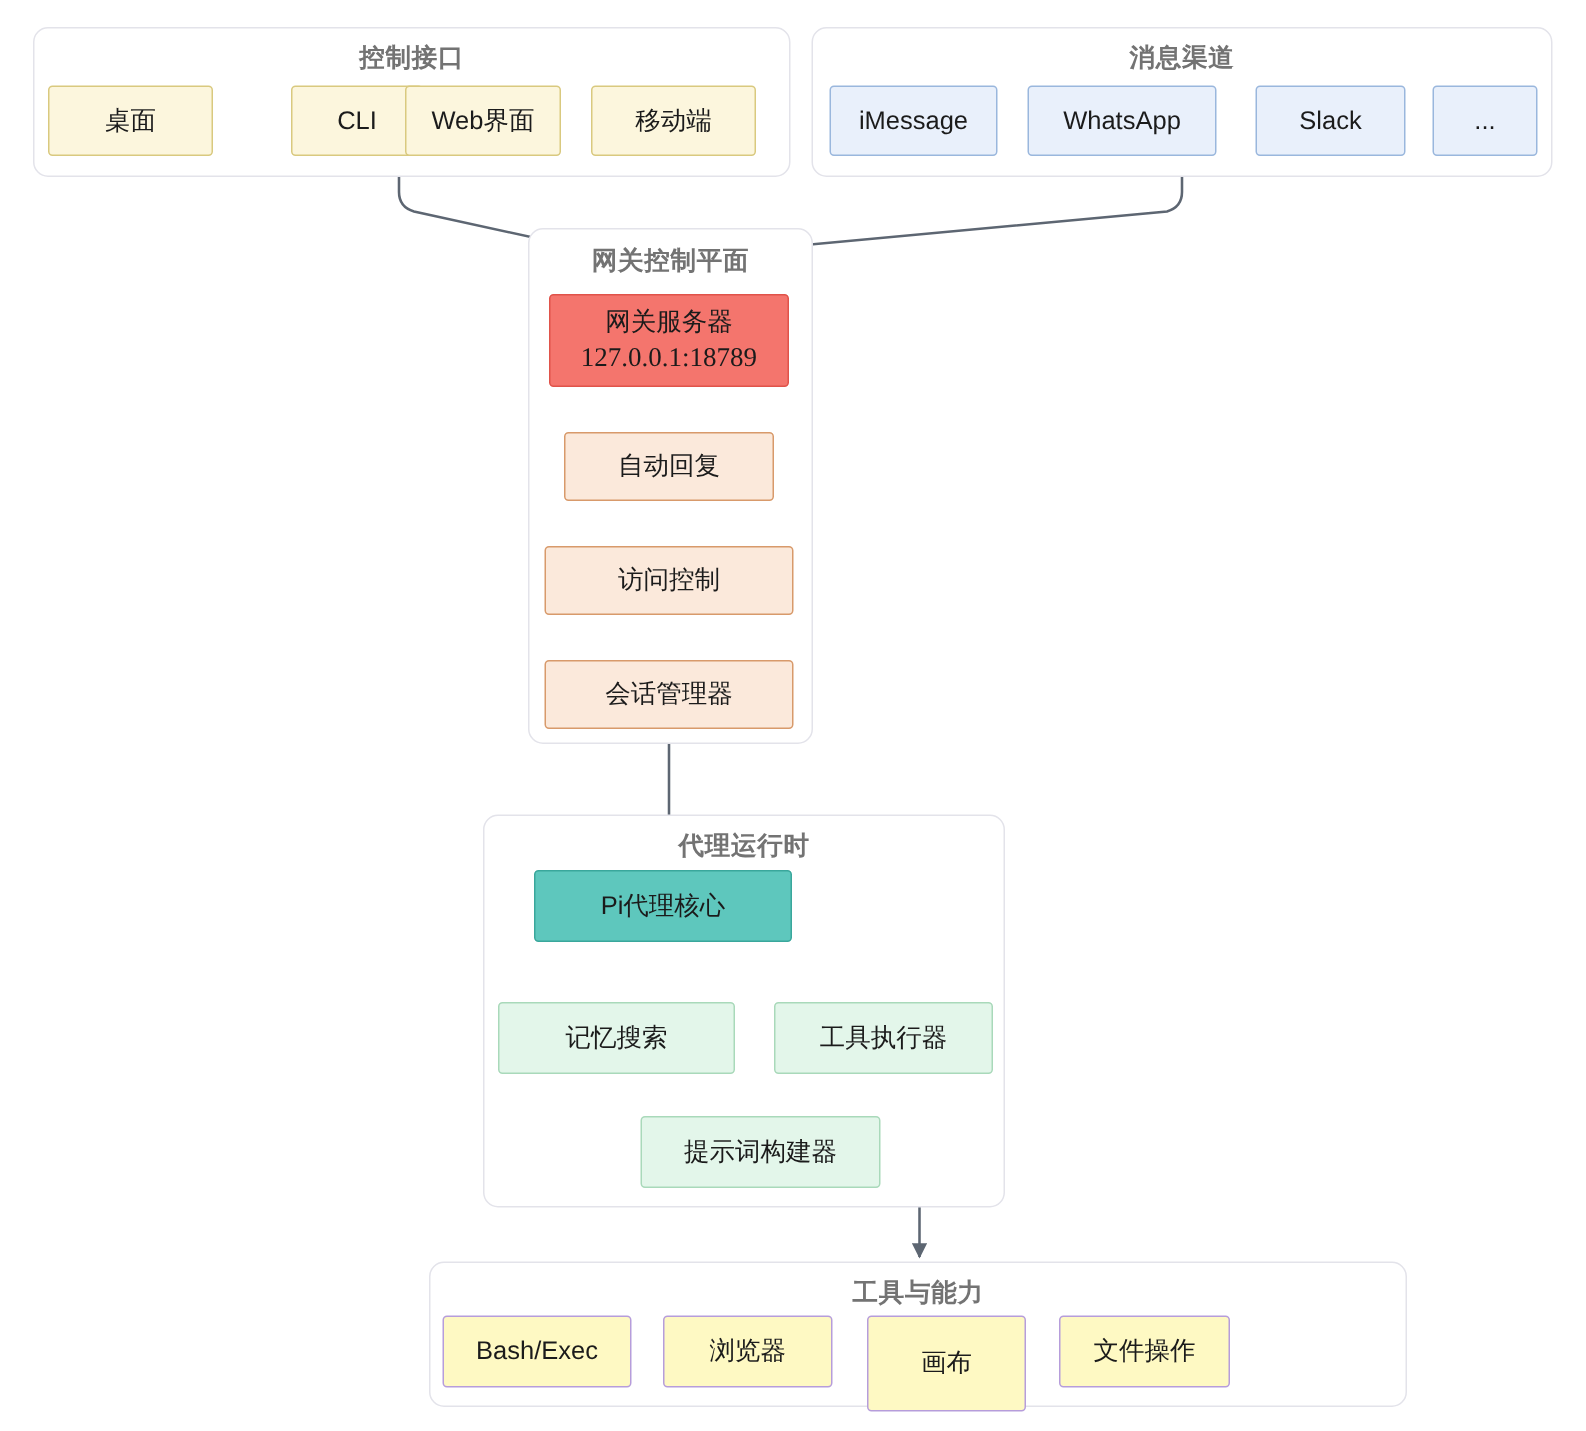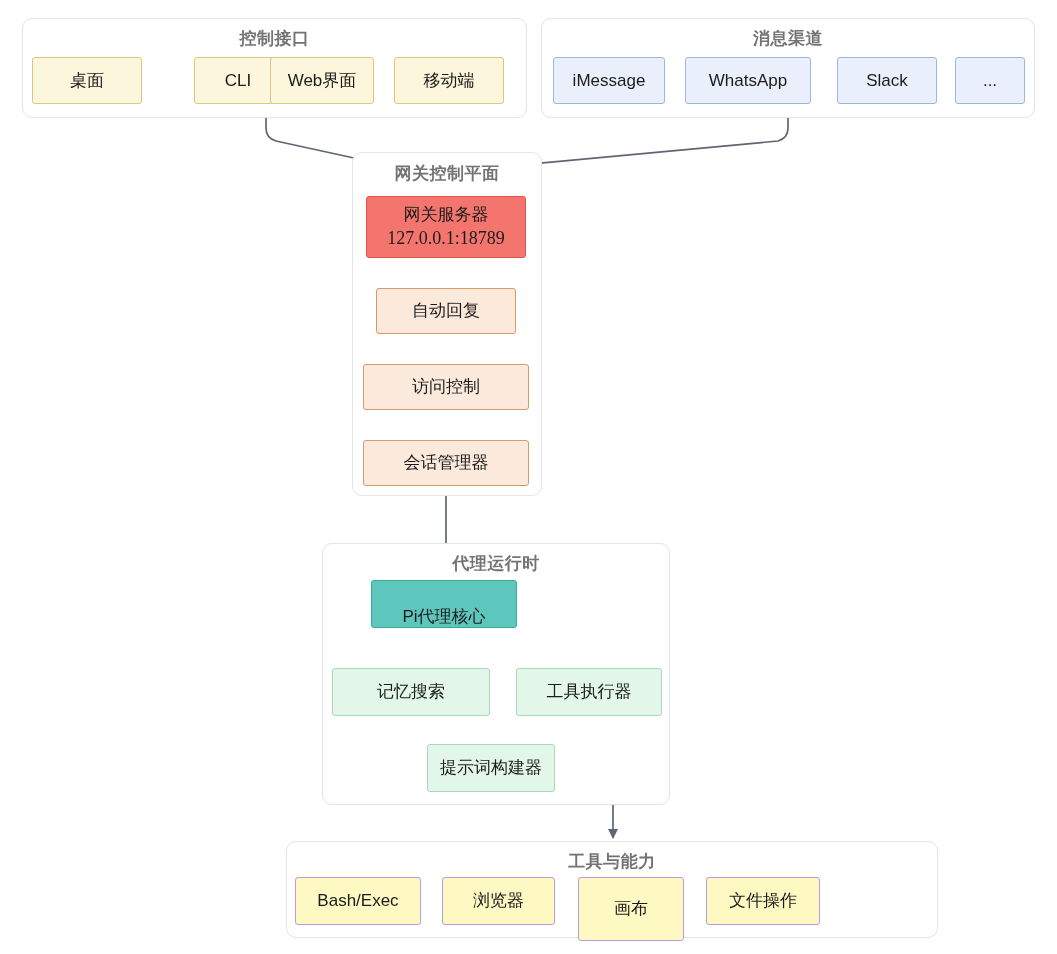--- a/index.html
+++ b/index.html
@@ -142,30 +142,30 @@
   <div class="node n-orange" style="left:363px;top:364px;width:166px;height:46px;">
     <span>访问控制</span>
   </div>
   <div class="node n-orange" style="left:363px;top:440px;width:166px;height:46px;">
     <span>会话管理器</span>
   </div>
 
   <div class="cluster" style="left:322px;top:543px;width:348px;height:262px;">
     <div class="cluster-title" style="top:8px;">代理运行时</div>
   </div>
-  <div class="node n-teal" style="left:371px;top:580px;width:146px;height:48px;justify-content:flex-end;">
+  <div class="node n-teal" style="left:356px;top:580px;width:172px;height:48px;">
     <span>Pi代理核心</span>
   </div>
   <div class="node n-green" style="left:332px;top:668px;width:158px;height:48px;">
     <span>记忆搜索</span>
   </div>
   <div class="node n-green" style="left:516px;top:668px;width:146px;height:48px;">
     <span>工具执行器</span>
   </div>
-  <div class="node n-green" style="left:427px;top:744px;width:128px;height:48px;">
+  <div class="node n-green" style="left:427px;top:744px;width:160px;height:48px;">
     <span>提示词构建器</span>
   </div>
 
   <div class="cluster" style="left:286px;top:841px;width:652px;height:97px;">
     <div class="cluster-title" style="top:8px;">工具与能力</div>
   </div>
   <div class="node n-purple" style="left:295px;top:877px;width:126px;height:48px;">
     <span>Bash/Exec</span>
   </div>
   <div class="node n-purple" style="left:442px;top:877px;width:113px;height:48px;">

